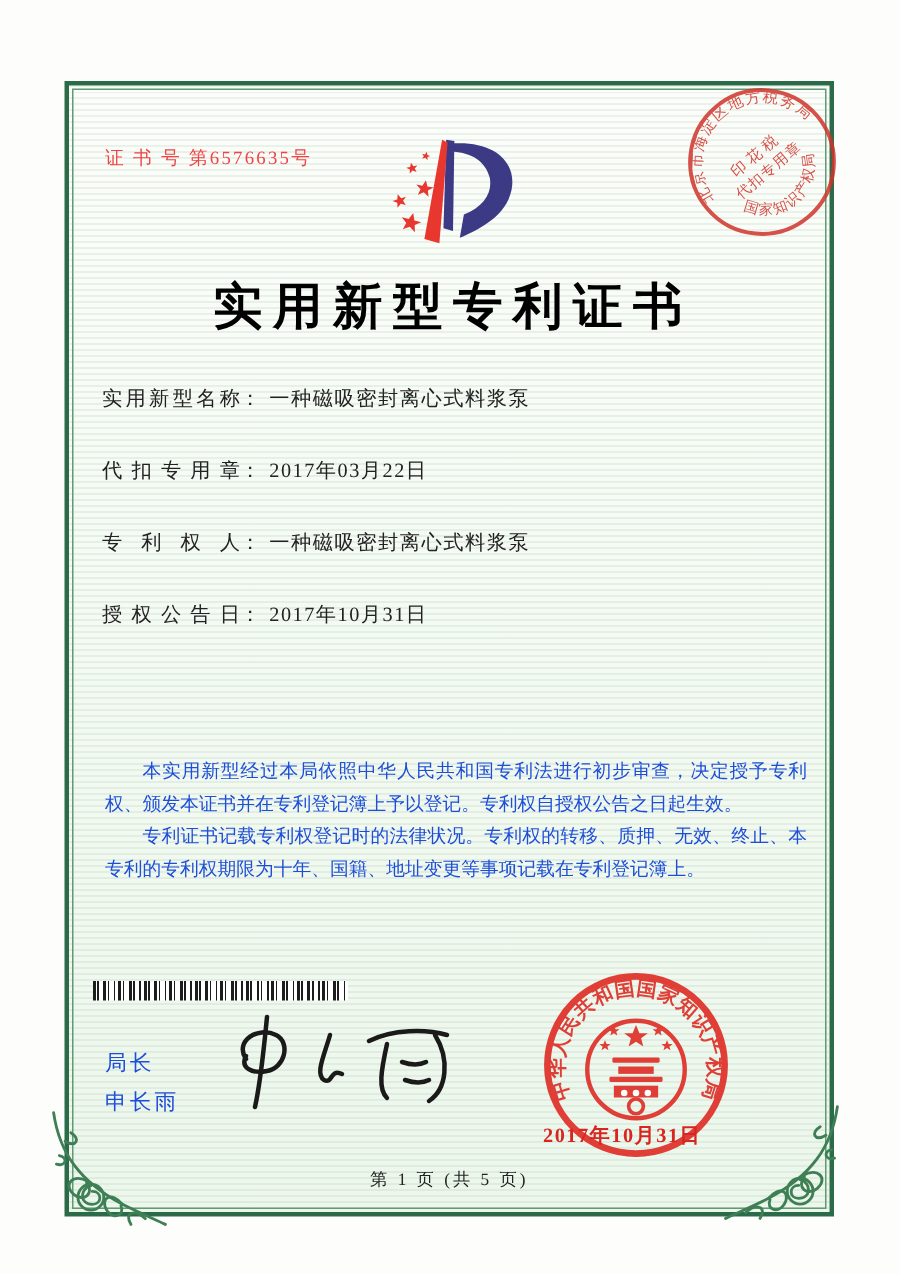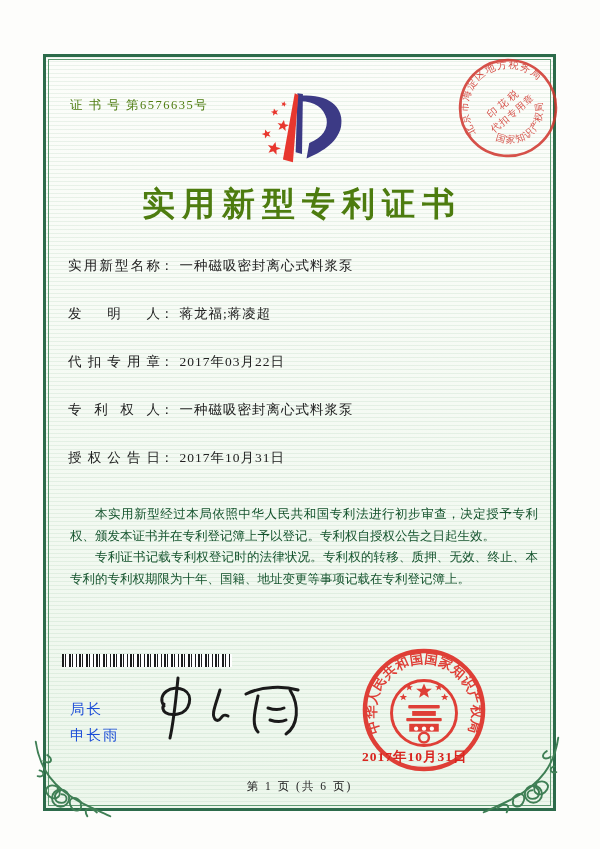--- a/index.html
+++ b/index.html
@@ -20,45 +20,45 @@
       linear-gradient(180deg, rgba(245,250,243,0.2) 0%, rgba(222,240,222,0.55) 100%),
       #fefefc;
   }
   .frame::before {
     content:""; position:absolute; inset:2px;
     border:1px solid #5f9a72; pointer-events:none;
   }
   
   .cert-no {
     position:absolute; left:70px; top:97px;
-    font-size:12.5px; letter-spacing:1.5px; color:#4d7c0f;
+    font-size:12.5px; letter-spacing:1.5px; color:#ef4444;
   }
   .logo { position:absolute; left:243px; top:86px; width:118px; height:96px; }
   .tax-stamp {
     position:absolute; left:455px; top:55px; width:106px; height:106px;
     transform:rotate(-40deg); opacity:0.85;
   }
   .title {
     position:absolute; left:0; top:182px; width:100%;
     text-align:center; font-size:33px; font-weight:bold;
-    letter-spacing:7px; padding-left:4px; color:#4d7c0f;
+    letter-spacing:7px; padding-left:4px; color:#000000;
   }
   
   .fields { position:absolute; left:68px; top:257px; width:470px; }
   .field-row { height:48px; font-size:13.5px; white-space:nowrap; }
   .field-label {
     display:inline-block; width:92px; text-align:justify; text-align-last:justify;
     font-weight:normal; color:#222;
   }
   .field-sep { display:inline-block; margin-right:6px; color:#222; }
   .field-value { letter-spacing:1px; color:#222; }
   
   .body-text {
     position:absolute; left:70px; top:504px; width:468px;
-    font-size:12.5px; line-height:21.6px; text-align:justify; color:#14532d;
+    font-size:12.5px; line-height:21.6px; text-align:justify; color:#1d4ed8;
   }
   .body-text p { text-indent:2em; }
   
   .barcode {
     position:absolute; left:62px; top:654px; width:170px; height:13px;
     background:repeating-linear-gradient(90deg,
       #1c1c1c 0 2px, #fff 2px 3px,
       #1c1c1c 3px 4px, #fff 4px 7px,
       #1c1c1c 7px 9px, #fff 9px 10px,
       #1c1c1c 10px 11px, #fff 11px 14px,
@@ -125,23 +125,20 @@
     </text>
     <text x="52" y="49" font-size="10" fill="#d0342c" text-anchor="middle" letter-spacing="3">印花税</text>
     <text x="52" y="62" font-size="9.5" fill="#d0342c" text-anchor="middle" letter-spacing="1">代扣专用章</text>
   </svg>
 
   <div class="title">实用新型专利证书</div>
 
   <div class="fields">
     <div class="field-row">
       <span class="field-label">实用新型名称</span><span class="field-sep">：</span><span class="field-value">一种磁吸密封离心式料浆泵</span>
-    </div>
-    <div class="field-row">
-      <span class="field-label">发明人</span><span class="field-sep">：</span><span class="field-value">蒋龙福;蒋凌超</span>
     </div>
     <div class="field-row">
       <span class="field-label">代扣专用章</span><span class="field-sep">：</span><span class="field-value">2017年03月22日</span>
     </div>
     <div class="field-row">
       <span class="field-label">专利权人</span><span class="field-sep">：</span><span class="field-value">一种磁吸密封离心式料浆泵</span>
     </div>
     <div class="field-row">
       <span class="field-label">授权公告日</span><span class="field-sep">：</span><span class="field-value">2017年10月31日</span>
     </div>
@@ -190,21 +187,21 @@
       <rect x="47" y="73" width="36" height="3.5" rx="1"></rect>
       <rect x="50" y="79" width="30" height="8"></rect>
       <circle cx="57" cy="84" r="2.2" fill="#fff"></circle>
       <circle cx="65" cy="84" r="2.2" fill="#fff"></circle>
       <circle cx="73" cy="84" r="2.2" fill="#fff"></circle>
       <circle cx="65" cy="93" r="5" fill="none" stroke="#de3028" stroke-width="2.5"></circle>
     </g>
   </svg>
   <div class="seal-date">2017年10月31日</div>
 
-  <div class="page-footer">第 1 页 (共 6 页)</div>
+  <div class="page-footer">第 1 页 (共 5 页)</div>
 
   <svg class="ornament br" viewBox="0 0 90 90" fill="none" stroke="#3f7f55" stroke-width="2" stroke-linecap="round">
     <path d="M84,6 C80,34 66,54 36,70 C22,77 12,81 6,84"></path>
     <path d="M60,54 C70,48 78,56 70,63 C63,69 55,62 61,55"></path>
     <path d="M36,70 C43,61 52,65 47,74 C43,81 34,78 37,71"></path>
     <circle cx="58" cy="65" r="9"></circle>
     <path d="M58,57 C66,59 66,70 57,70 C50,70 50,61 57,61"></path>
     <path d="M20,80 C28,73 35,76 30,84"></path>
     <path d="M76,26 C68,31 65,24 72,20"></path>
     <path d="M82,42 C75,44 74,37 80,36"></path>

